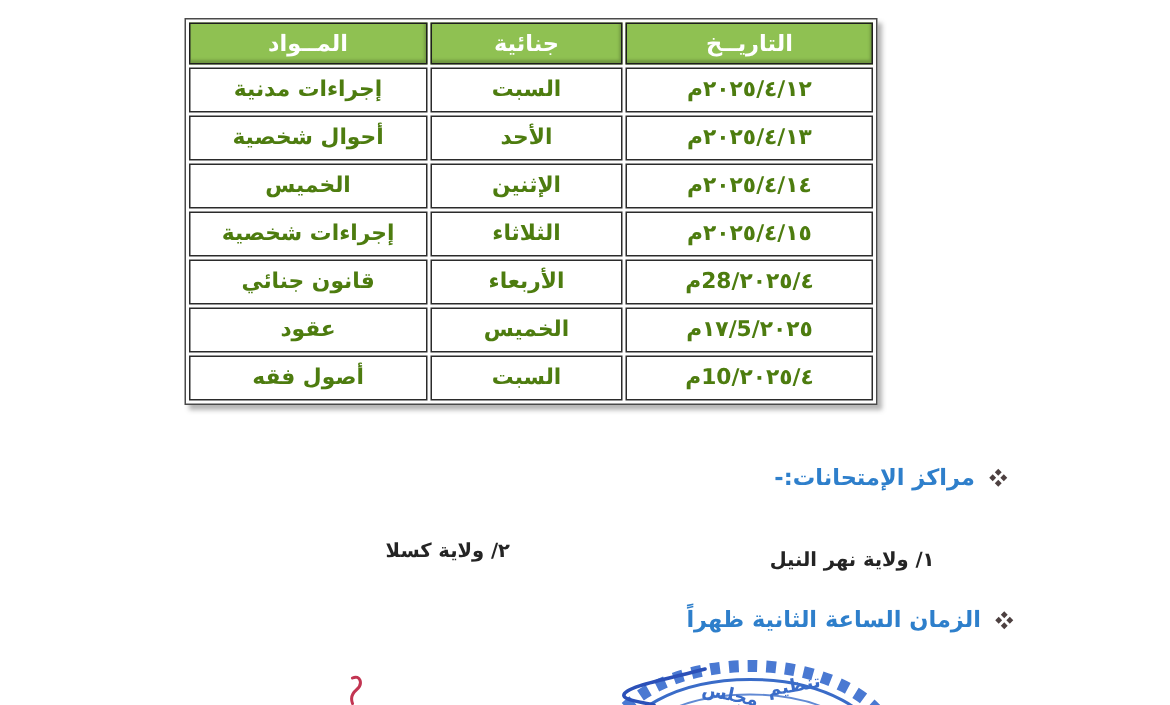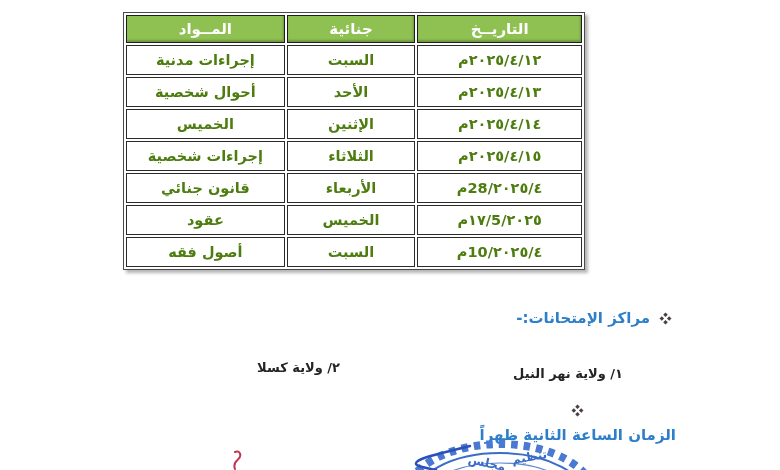--- a/index.html
+++ b/index.html
@@ -44,21 +44,21 @@
 
   
   .bullet-heading{
     position:absolute;
     display:flex;direction:rtl;align-items:center;gap:9px;
     color:#2E7FCB;
     font-size:15px;font-weight:bold;
     white-space:nowrap;
   }
   #centers-heading{top:309px;right:108px;}
-  #time-heading{top:404px;right:104px;flex-direction:column;}
+  #time-heading{top:404px;right:104px;}
   .bullet-heading .bullet{flex:0 0 auto;display:block;}
 
   .center-item{
     position:absolute;
     color:#242424;
     font-size:13px;font-weight:bold;
     direction:rtl;white-space:nowrap;
   }
   #center-1{top:366px;right:157px;}
   #center-2{top:360px;right:440px;}

